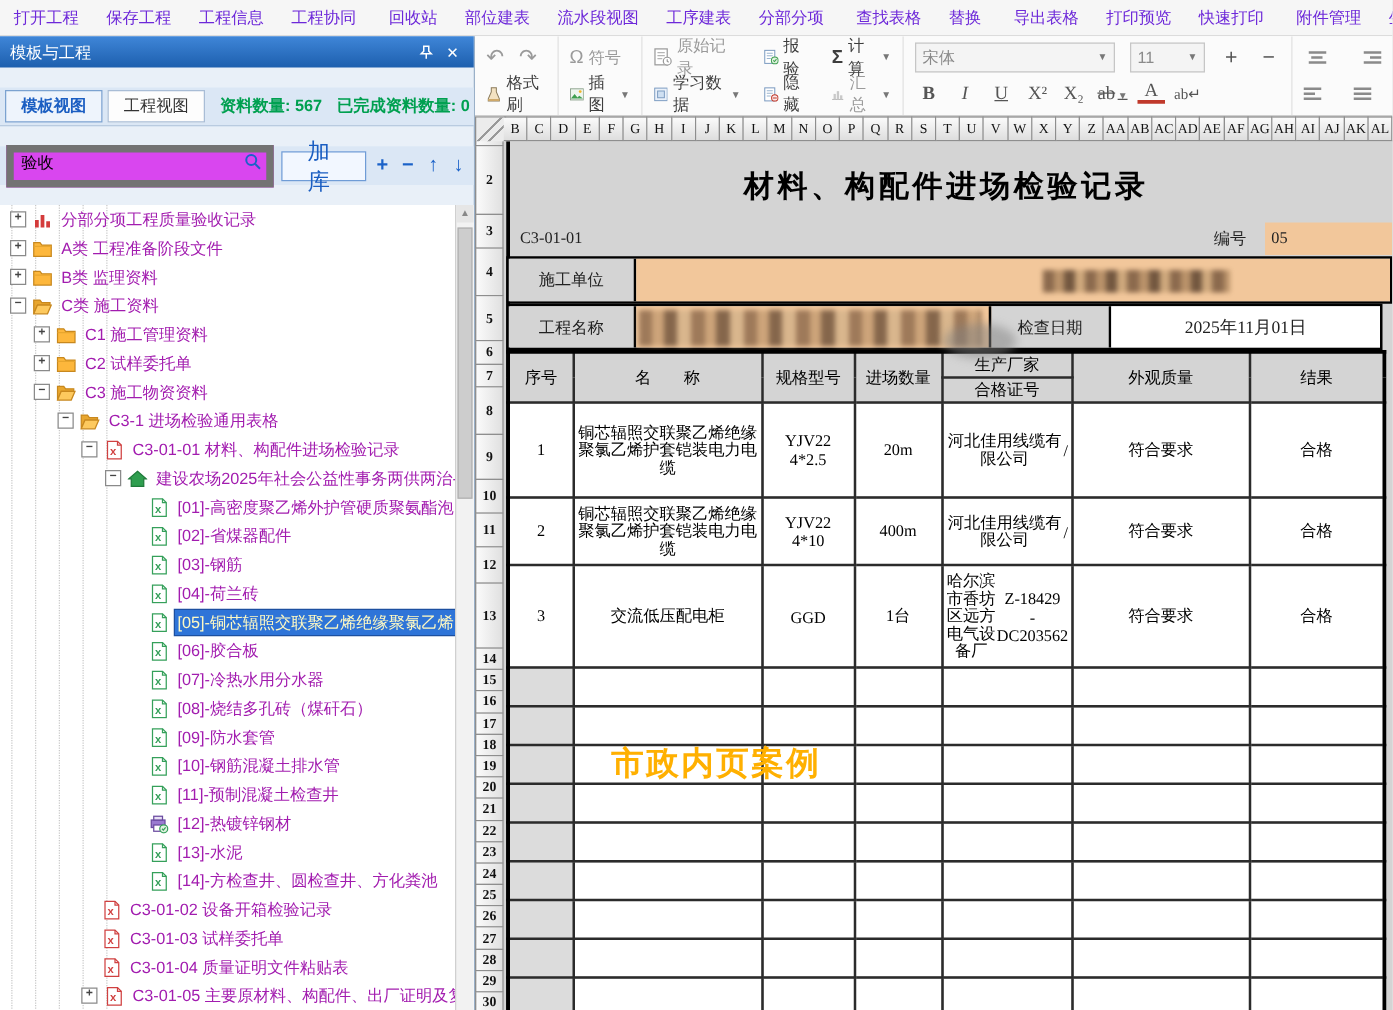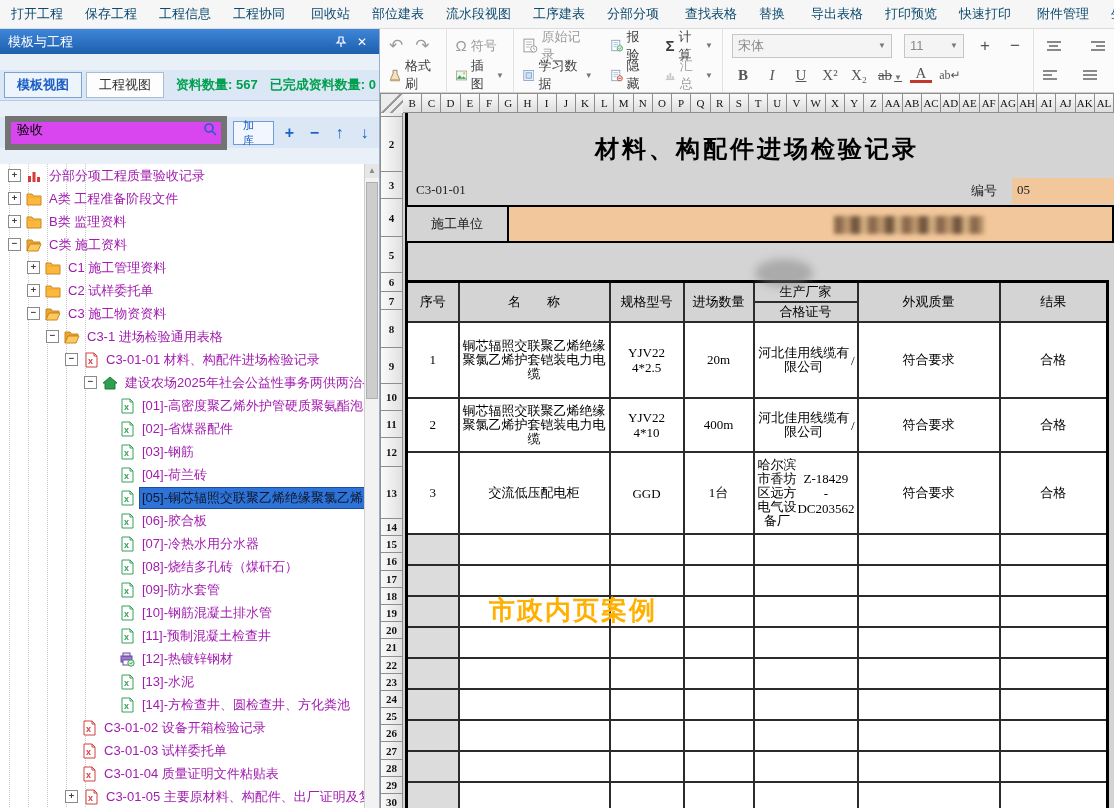--- a/index.html
+++ b/index.html
@@ -1,46 +1,46 @@
 <!DOCTYPE html>
 <html><head>
 <meta charset="utf-8">
 <style>
   html,body{margin:0;padding:0;}
   body{width:1114px;height:808px;overflow:hidden;font-family:"Liberation Sans","DejaVu Sans",sans-serif;background:#fff;position:relative;font-size:13px;color:#222;}
   
   .menubar{height:28px;background:#f6f6f6;border-bottom:1px solid #dcdcdc;display:flex;align-items:center;white-space:nowrap;overflow:hidden;}
-  .menubar .mi{padding:0 11px;font-size:13px;color:#0c4a6e;cursor:default;}
+  .menubar .mi{padding:0 11px;font-size:13px;color:#6d28d9;cursor:default;}
   .menubar .sep{width:1px;height:15px;background:#cfcfcf;margin:0 2px;}
   
   .main{display:flex;height:780px;}
   .left{width:379px;min-width:379px;display:flex;flex-direction:column;border-right:1px solid #9ab0c8;background:#e9f0f8;gap:16px;}
   .ltitle{height:25px;background:linear-gradient(#3f86d8,#1d5fae);color:#fff;display:flex;align-items:center;padding:0 8px;font-size:13px;}
   .ltitle .sp{flex:1;}
   .ltitle .tbtn{width:18px;text-align:center;color:#fff;font-size:12px;cursor:pointer;}
   .ltabs{height:30px;display:flex;align-items:center;background:#dbe7f5;border-bottom:1px solid #b9cbe0;font-size:13px;}
   .tab{height:24px;display:flex;align-items:center;padding:0 12px;margin-left:4px;border:1px solid #a9bdd6;}
   .tab.active{background:#eef4fc;color:#1b5ec2;font-weight:bold;border-color:#7ba2d0;}
   .tab.inactive{background:#fdfdfd;color:#333;}
   .stat{margin-left:12px;color:#00a050;font-weight:bold;font-size:13px;white-space:nowrap;}
   .searchrow{height:31px;display:flex;align-items:center;background:#dbe7f5;padding:0 5px;gap:6px;}
   .searchbox{width:212px;height:22px;background:#d946ef;border:6px solid #737373;display:flex;align-items:flex-start;padding:0 4px;}
   .searchbox input{border:none;outline:none;flex:1;font-size:13px;font-family:inherit;background:transparent;}
-  .addbtn{height:22px;padding:0 9px;border:1px solid #6f9cd6;background:#f2f7ff;color:#1b5ec2;font-size:11px;display:flex;align-items:center;cursor:pointer;}
+  .addbtn{height:22px;padding:0 20px;border:1px solid #6f9cd6;background:#f2f7ff;color:#1b5ec2;font-size:18px;display:flex;align-items:center;cursor:pointer;}
   .blueic{color:#1b62c8;font-weight:bold;font-size:16px;width:20px;text-align:center;cursor:pointer;line-height:20px;}
   
   .tree{flex:1;background:#fff;position:relative;overflow:hidden;}
   .guides{position:absolute;top:0;bottom:0;left:0;width:100px;pointer-events:none;}
   .guide{position:absolute;top:0;bottom:0;border-left:1px dotted #c9c9c9;}
   .trow{height:23px;display:flex;align-items:center;white-space:nowrap;position:relative;cursor:pointer;}
   .exp{width:11px;height:11px;min-width:11px;border:1px solid #8a8a8a;background:#fff;font:bold 9px/9px "DejaVu Sans Mono",monospace;text-align:center;color:#444;margin-right:5px;}
   .noexp{width:16px;min-width:16px;}
   .ticon{width:16px;height:16px;min-width:16px;margin-right:5px;}
   .tlbl{font-size:13px;color:#a21caf;padding:1px 2px;overflow:hidden;}
-  .trow.sel .tlbl{background:#2e74d8;color:#0f172a;outline:1px solid #1c4fa0;}
+  .trow.sel .tlbl{background:#2e74d8;color:#fef9c3;outline:1px solid #1c4fa0;}
   .vscroll{position:absolute;right:0;top:0;bottom:0;width:14px;background:#f2f2f2;border-left:1px solid #d0d0d0;}
   .vscroll .up{height:14px;background:#e6e6e6;color:#888;font-size:8px;text-align:center;line-height:14px;}
   .vscroll .thumb{position:absolute;left:1px;right:1px;top:18px;height:215px;background:#cdcdcd;border:1px solid #b0b0b0;}
   
   .right{flex:1;display:flex;flex-direction:column;min-width:0;}
   .toolbar{height:63px;background:#fbfbfb;border-bottom:1px solid #cfcfcf;display:flex;align-items:stretch;overflow:hidden;}
   .tg{display:flex;flex-direction:column;justify-content:space-evenly;padding:0 9px;}
   .tg.bdr{border-right:1px solid #e2e2e2;}
   .tr2{display:flex;align-items:center;gap:12px;height:26px;font-size:13px;color:#3d3d3d;}
   .tbtn2{display:flex;align-items:center;gap:4px;cursor:pointer;}
@@ -741,20 +741,28 @@
           <span class="nopeach">
               <span class="noval">05</span>
             </span>
         </div>
         <div class="r4">
           <div class="lab">施工单位</div>
           <div class="val">
               <div class="blur1"></div>
             </div>
         </div>
+        <div class="r5">
+          <div class="lab">工程名称</div>
+          <div class="val">
+              <div class="blur2"></div>
+            </div>
+          <div class="dlab">检查日期</div>
+          <div class="dval">2025年11月01日</div>
+        </div>
         <div id="doctbl">
             <table class="doct">
               <colgroup>
                 <col style="width:52px">
                 <col style="width:151px">
                 <col style="width:74px">
                 <col style="width:70px">
                 <col style="width:104px">
                 <col style="width:142px">
                 <col style="width:108px">

